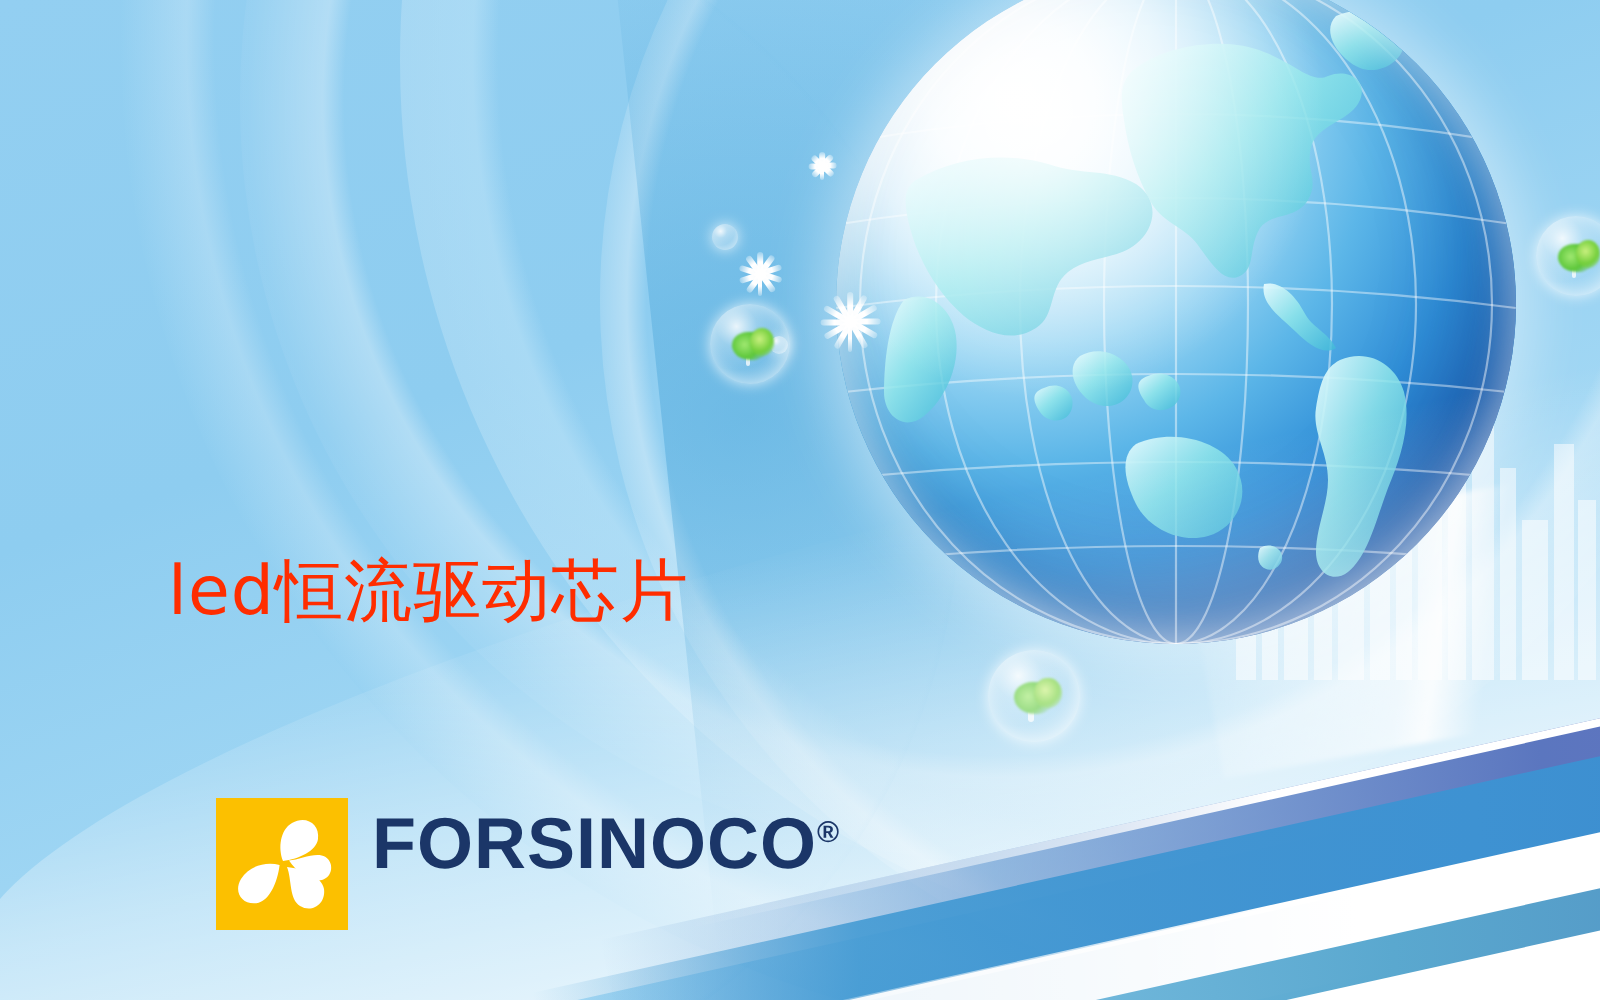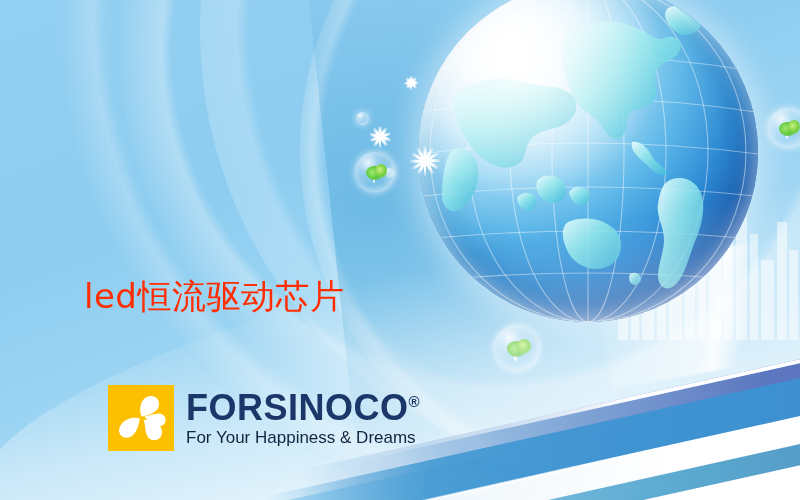--- a/index.html
+++ b/index.html
@@ -168,21 +168,21 @@
     color:#ff2d00;
     font-family:"DejaVu Sans","Liberation Sans",sans-serif;
     font-size:34px;line-height:52px;
     white-space:pre;
     letter-spacing:.5px;
   }
   #headline .l1{display:block;}
   #headline .l2{display:block;padding-left:14px;}
 
   
-  #logo{position:absolute;left:68px;top:384px;display:flex;align-items:center;padding-left:40px;}
+  #logo{position:absolute;left:68px;top:399px;display:flex;align-items:flex-start;padding-left:40px;}
   #logo-mark{
     width:66px;height:66px;background:#fcc000;position:relative;flex:0 0 auto;
   }
   #logo-mark svg{position:absolute;left:0;top:0;}
   #logo-text{margin-left:12px;padding-bottom:4px;}
   #brand-name{
     color:#1b3668;
     font-family:"Liberation Sans",sans-serif;
     font-weight:bold;font-size:36px;line-height:36px;
     letter-spacing:.5px;white-space:nowrap;
@@ -377,17 +377,16 @@
         <g fill="#ffffff">
           <path d="M33.5,31.5 C31,25 32,16 38,12.5 C45,8.5 52,13 51,20.5 C50.2,26.5 41.5,30.5 33.5,31.5 Z"></path>
           <path d="M31.8,33.5 C25,31.5 16.5,34 12.5,40.5 C8.6,47 13,53.5 20.2,52.6 C26.6,51.8 30.8,42.2 31.8,33.5 Z"></path>
           <path d="M35.5,34.5 C38,41 36.5,50.5 42,54 C48,57.6 55,53 54,45.5 C53.2,39.5 43.8,35.3 35.5,34.5 Z"></path>
           <path d="M36.5,31.2 C42,30.8 50.2,26.6 54.6,29.4 C59.2,32.3 58.4,39.5 53,41 C48,42.4 40.2,37 36.5,31.2 Z"></path>
         </g>
       </svg>
     </div>
     <div id="logo-text">
       <div id="brand-name"><span>FORSINOCO</span><sup>®</sup></div>
-      <div id="brand-tag">For Your Happiness &amp; Dreams</div>
     </div>
   </div>
 
 </div>
 
 </body></html>

